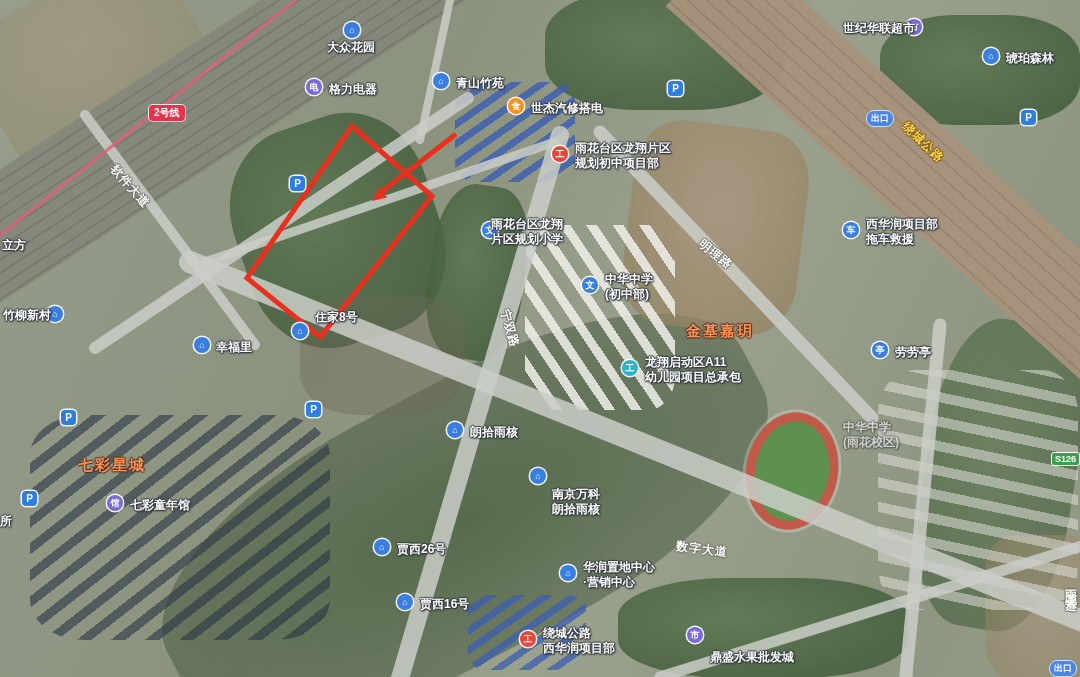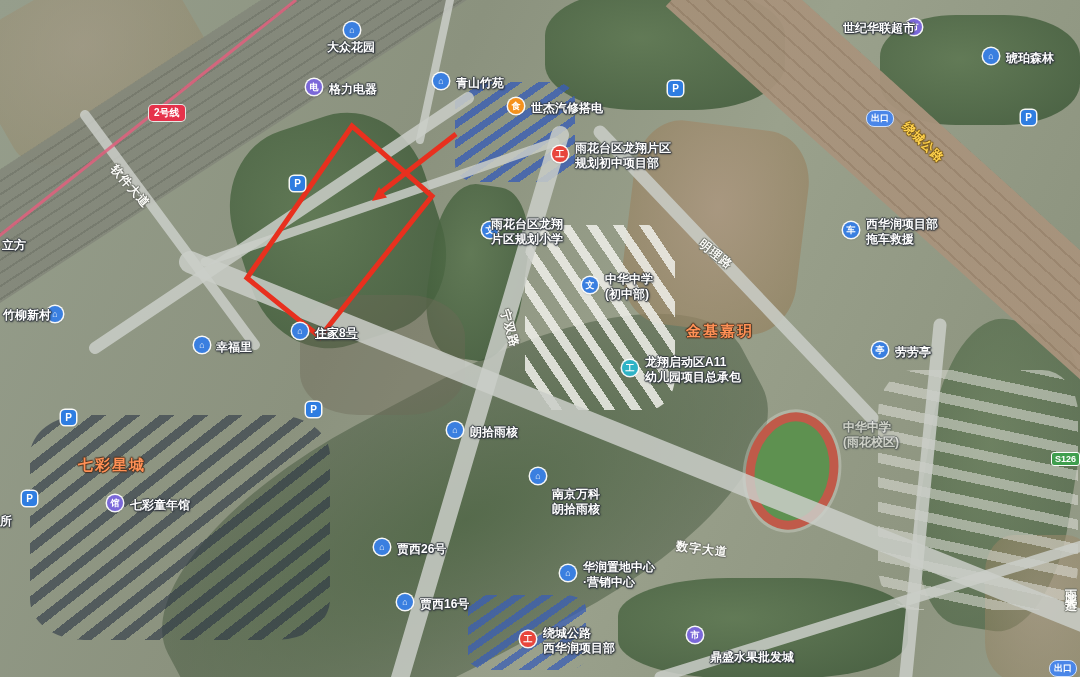--- a/index.html
+++ b/index.html
@@ -158,21 +158,21 @@
         <div>幸福里</div>
       </div>
       <div class="poiicon" style="left: 107px; top: 495px; background: rgb(123, 104, 217);">馆</div>
       <div class="poi" style="left: 130px; top: 498px;">
         <div>七彩童年馆</div>
       </div>
       <div class="poi" style="left: 0px; top: 514px;">
         <div>所</div>
       </div>
       <div class="poiicon" style="left: 292px; top: 323px; background: rgb(58, 127, 224);">⌂</div>
-      <div class="poi" style="left: 315px; top: 326px; text-decoration: underline;">
+      <div class="poi" style="left: 315px; top: 310px;">
         <div>住家8号</div>
       </div>
       <div class="poiicon" style="left: 447px; top: 422px; background: rgb(58, 127, 224);">⌂</div>
       <div class="poi" style="left: 470px; top: 425px;">
         <div>朗拾雨核</div>
       </div>
       <div class="poiicon" style="left: 530px; top: 468px; background: rgb(58, 127, 224);">⌂</div>
       <div class="poi" style="left: 552px; top: 487px;">
         <div>南京万科</div>
         <div>朗拾雨核</div>

